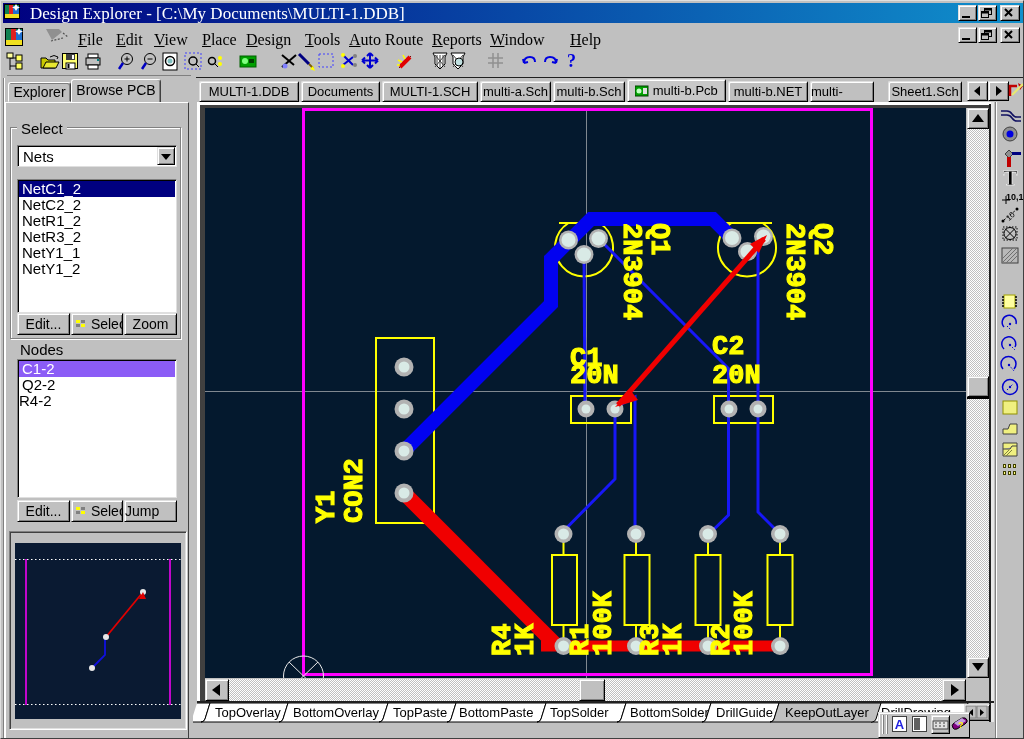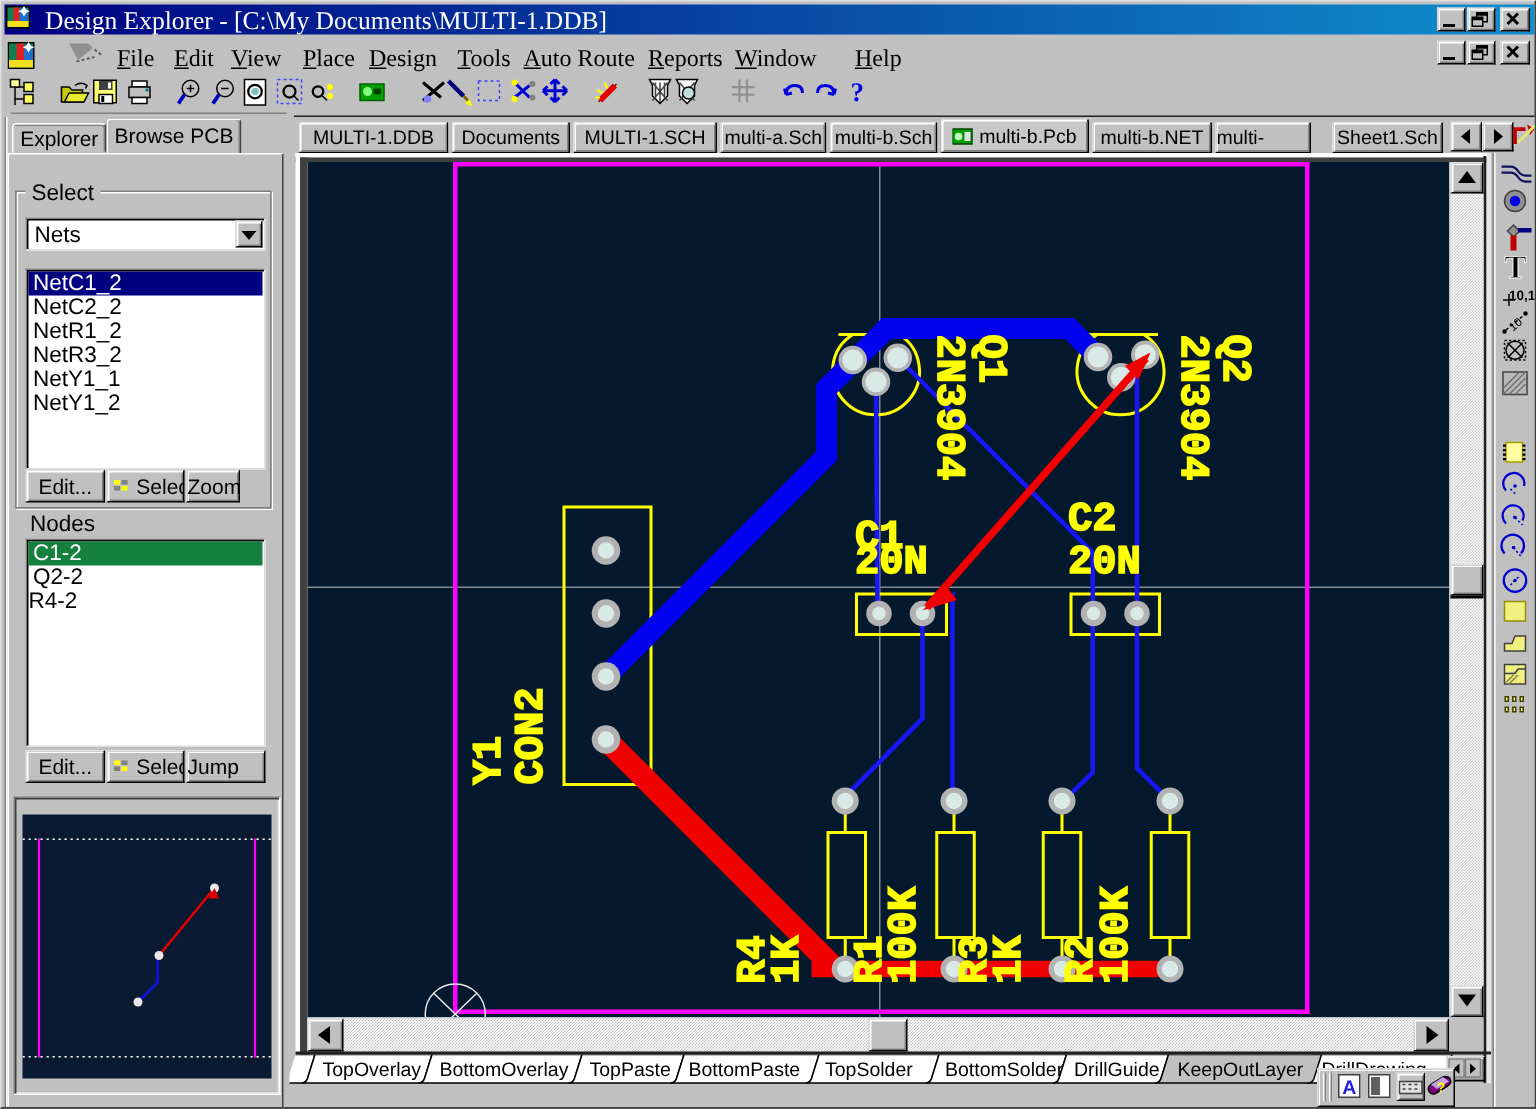--- a/index.html
+++ b/index.html
@@ -211,26 +211,26 @@
 <div style="padding-left:3px">NetY1_2</div>
 </div>
 
 <div class="abs btn" style="left:16px;top:312px;width:53px;height:22px;font-size:14px;text-align:center;line-height:20px">Edit...</div>
 <div class="abs btn" style="left:70px;top:312px;width:52px;height:22px;font-size:14px;line-height:20px;overflow:hidden;white-space:nowrap"><svg width="12" height="12" style="vertical-align:-1px;margin-left:3px">
       <rect x="1" y="2" width="4" height="3" fill="#ffff00"></rect>
       <rect x="6" y="2" width="4" height="3" fill="#808080"></rect>
       <rect x="1" y="6" width="4" height="3" fill="#808080"></rect>
       <rect x="6" y="6" width="4" height="3" fill="#ffff00"></rect>
     </svg> Select</div>
-<div class="abs btn" style="left:123px;top:312px;width:36px;height:22px;font-size:14px;line-height:20px">Zoom</div>
+<div class="abs btn" style="left:123px;top:312px;width:53px;height:22px;font-size:14px;text-align:center;line-height:20px">Zoom</div>
 
 <div class="abs" style="left:19px;top:340px;font-size:15px">Nodes</div>
 <div class="abs sunk" style="left:16px;top:358px;width:160px;height:139px"></div>
 <div class="abs" style="left:18px;top:360px;width:156px;font-size:15px;line-height:16px">
-<div style="background:#15803d;color:#fff;padding-left:3px">C1-2</div>
+<div style="background:#8b5cf6;color:#fff;padding-left:3px">C1-2</div>
 <div style="padding-left:3px">Q2-2</div>
 <div style="padding-left:0">R4-2</div>
 </div>
 <div class="abs btn" style="left:16px;top:499px;width:53px;height:22px;font-size:14px;text-align:center;line-height:20px">Edit...</div>
 <div class="abs btn" style="left:70px;top:499px;width:52px;height:22px;font-size:14px;line-height:20px;overflow:hidden;white-space:nowrap"><svg width="12" height="12" style="vertical-align:-1px;margin-left:3px">
       <rect x="1" y="2" width="4" height="3" fill="#ffff00"></rect>
       <rect x="6" y="2" width="4" height="3" fill="#808080"></rect>
       <rect x="1" y="6" width="4" height="3" fill="#808080"></rect>
       <rect x="6" y="6" width="4" height="3" fill="#ffff00"></rect>
     </svg> Select</div>

